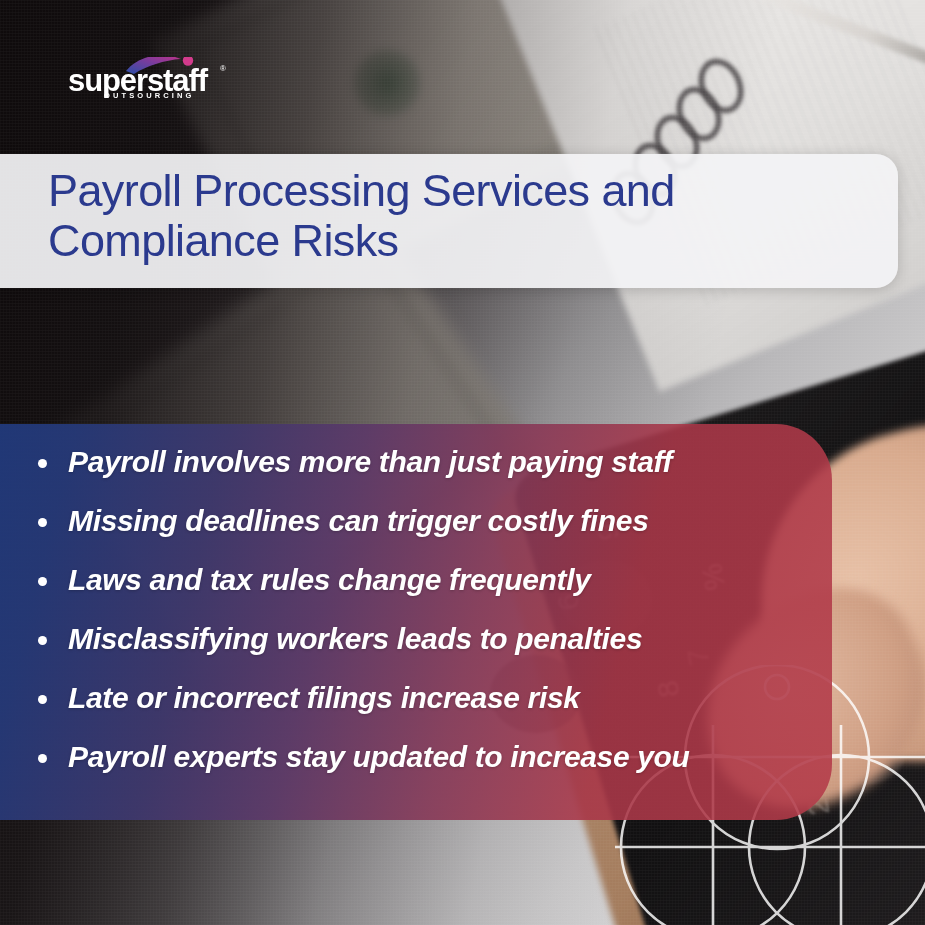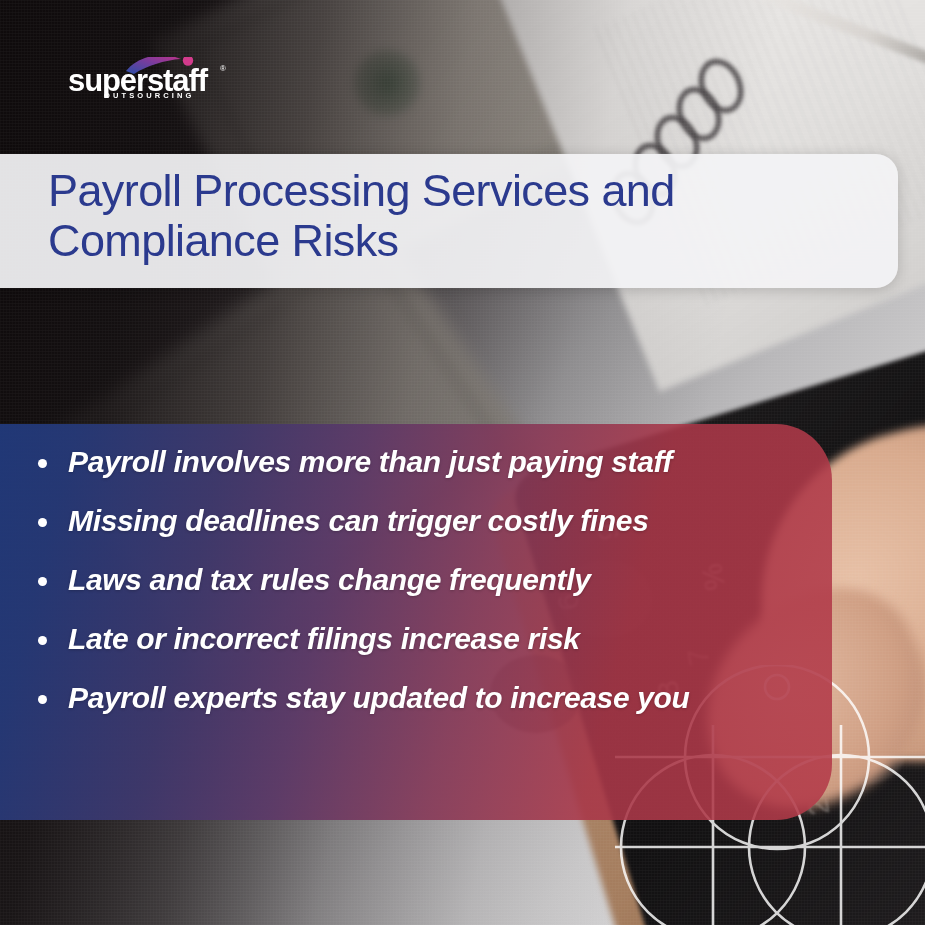--- a/index.html
+++ b/index.html
@@ -402,18 +402,19 @@
 
   <div class="title-card">
     <div class="title-text">Payroll Processing Services and Compliance Risks</div>
   </div>
 
   <div class="bullet-panel">
     <ul class="bullet-list">
       <li class="bullet-item">Payroll involves more than just paying staff</li>
       <li class="bullet-item">Missing deadlines can trigger costly fines</li>
       <li class="bullet-item">Laws and tax rules change frequently</li>
+      <li class="bullet-item">Misclassifying workers leads to penalties</li>
       <li class="bullet-item">Late or incorrect filings increase risk</li>
       <li class="bullet-item">Payroll experts stay updated to increase you</li>
     </ul>
   </div>
 
 </div>
 
 </body></html>

